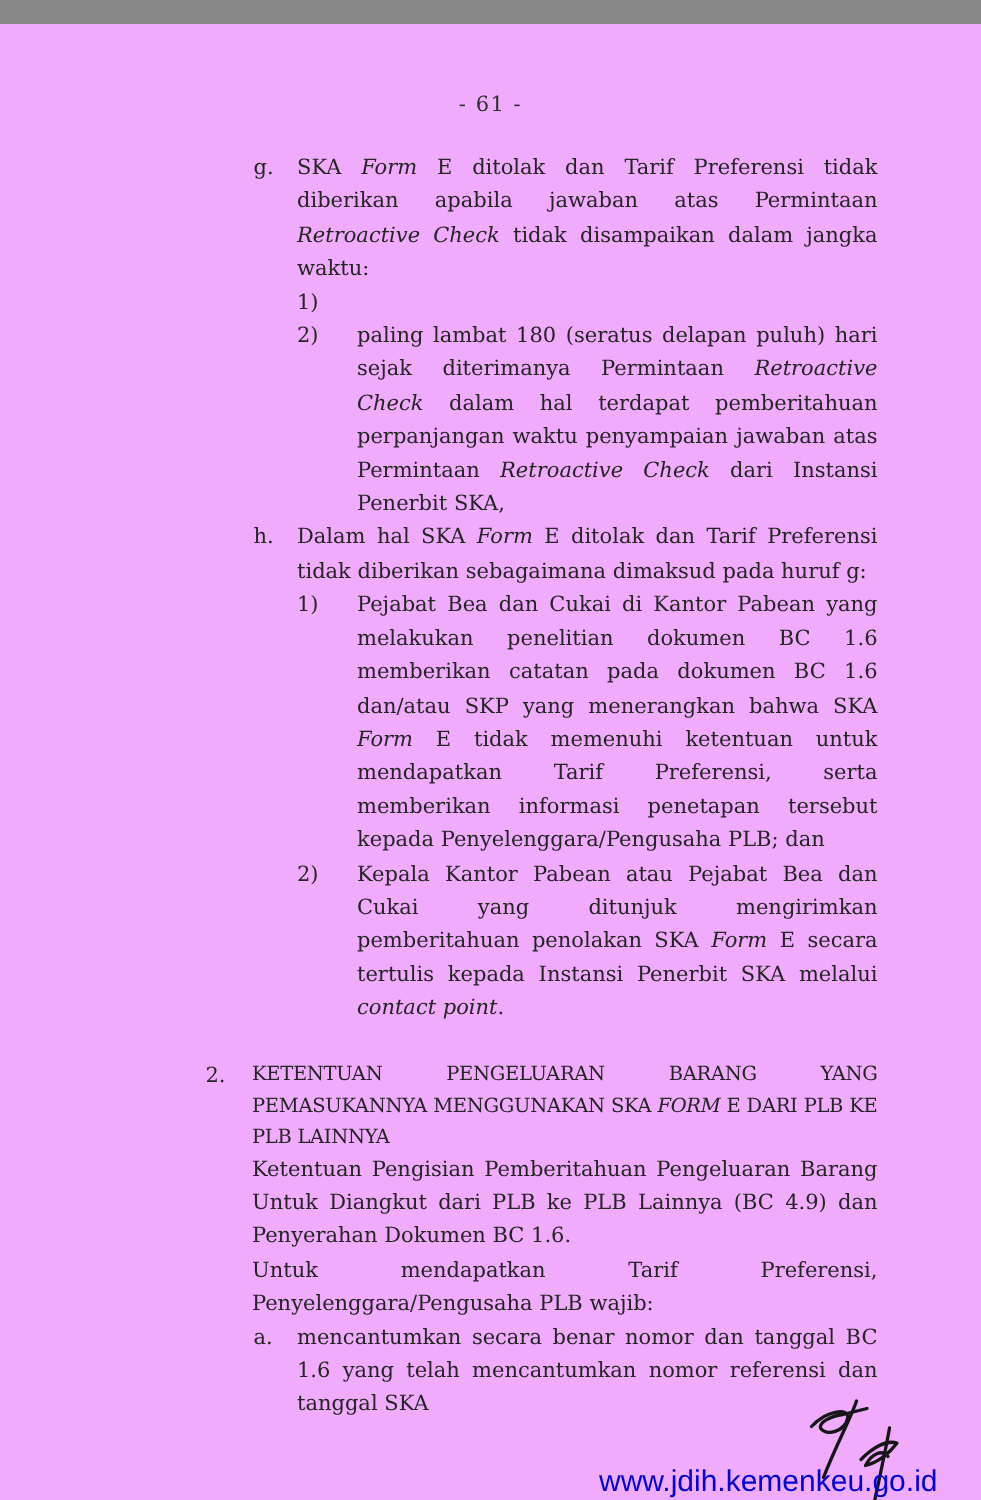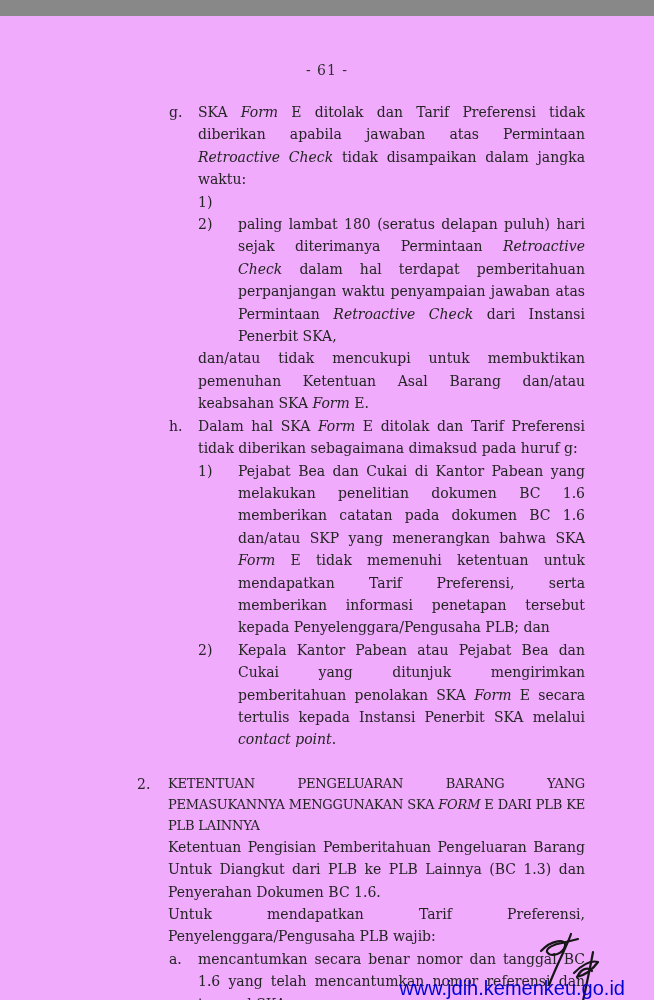--- a/index.html
+++ b/index.html
@@ -66,41 +66,38 @@
         <span class="marker">g.</span>
         <span class="text">SKA <i>Form</i> E ditolak dan Tarif Preferensi tidak diberikan apabila jawaban atas Permintaan <i>Retroactive Check</i> tidak disampaikan dalam jangka waktu:</span>
       </div>
       <div class="block num">
         <span class="marker">1)</span>
       </div>
       <div class="block num">
         <span class="marker">2)</span>
         <span class="text">paling lambat 180 (seratus delapan puluh) hari sejak diterimanya Permintaan <i>Retroactive Check</i> dalam hal terdapat pemberitahuan perpanjangan waktu penyampaian jawaban atas Permintaan <i>Retroactive Check</i> dari Instansi Penerbit SKA,</span>
       </div>
-      <div class="block cont">
-        <span class="text">dan/atau tidak mencukupi untuk membuktikan pemenuhan Ketentuan Asal Barang dan/atau keabsahan SKA <i>Form</i> E.</span>
-      </div>
       <div class="block alpha">
         <span class="marker">h.</span>
         <span class="text">Dalam hal SKA <i>Form</i> E ditolak dan Tarif Preferensi tidak diberikan sebagaimana dimaksud pada huruf g:</span>
       </div>
       <div class="block num">
         <span class="marker">1)</span>
         <span class="text">Pejabat Bea dan Cukai di Kantor Pabean yang melakukan penelitian dokumen BC 1.6 memberikan catatan pada dokumen BC 1.6 dan/atau SKP yang menerangkan bahwa SKA <i>Form</i> E tidak memenuhi ketentuan untuk mendapatkan Tarif Preferensi, serta memberikan informasi penetapan tersebut kepada Penyelenggara/Pengusaha PLB; dan</span>
       </div>
       <div class="block num">
         <span class="marker">2)</span>
         <span class="text">Kepala Kantor Pabean atau Pejabat Bea dan Cukai yang ditunjuk mengirimkan pemberitahuan penolakan SKA <i>Form</i> E secara tertulis kepada Instansi Penerbit SKA melalui <i>contact point</i>.</span>
       </div>
       <div class="block section heading">
         <span class="marker">2.</span>
         <span class="text">KETENTUAN PENGELUARAN BARANG YANG PEMASUKANNYA MENGGUNAKAN SKA <i>FORM</i> E DARI PLB KE PLB LAINNYA</span>
       </div>
       <div class="block secpara">
-        <span class="text">Ketentuan Pengisian Pemberitahuan Pengeluaran Barang Untuk Diangkut dari PLB ke PLB Lainnya (BC 1.3) dan Penyerahan Dokumen BC 1.6.</span>
+        <span class="text">Ketentuan Pengisian Pemberitahuan Pengeluaran Barang Untuk Diangkut dari PLB ke PLB Lainnya (BC 4.9) dan Penyerahan Dokumen BC 1.6.</span>
       </div>
       <div class="block secpara">
         <span class="text">Untuk mendapatkan Tarif Preferensi, Penyelenggara/Pengusaha PLB wajib:</span>
       </div>
       <div class="block alpha">
         <span class="marker">a.</span>
         <span class="text">mencantumkan secara benar nomor dan tanggal BC 1.6 yang telah mencantumkan nomor referensi dan tanggal SKA</span>
       </div>
     </div>
 

